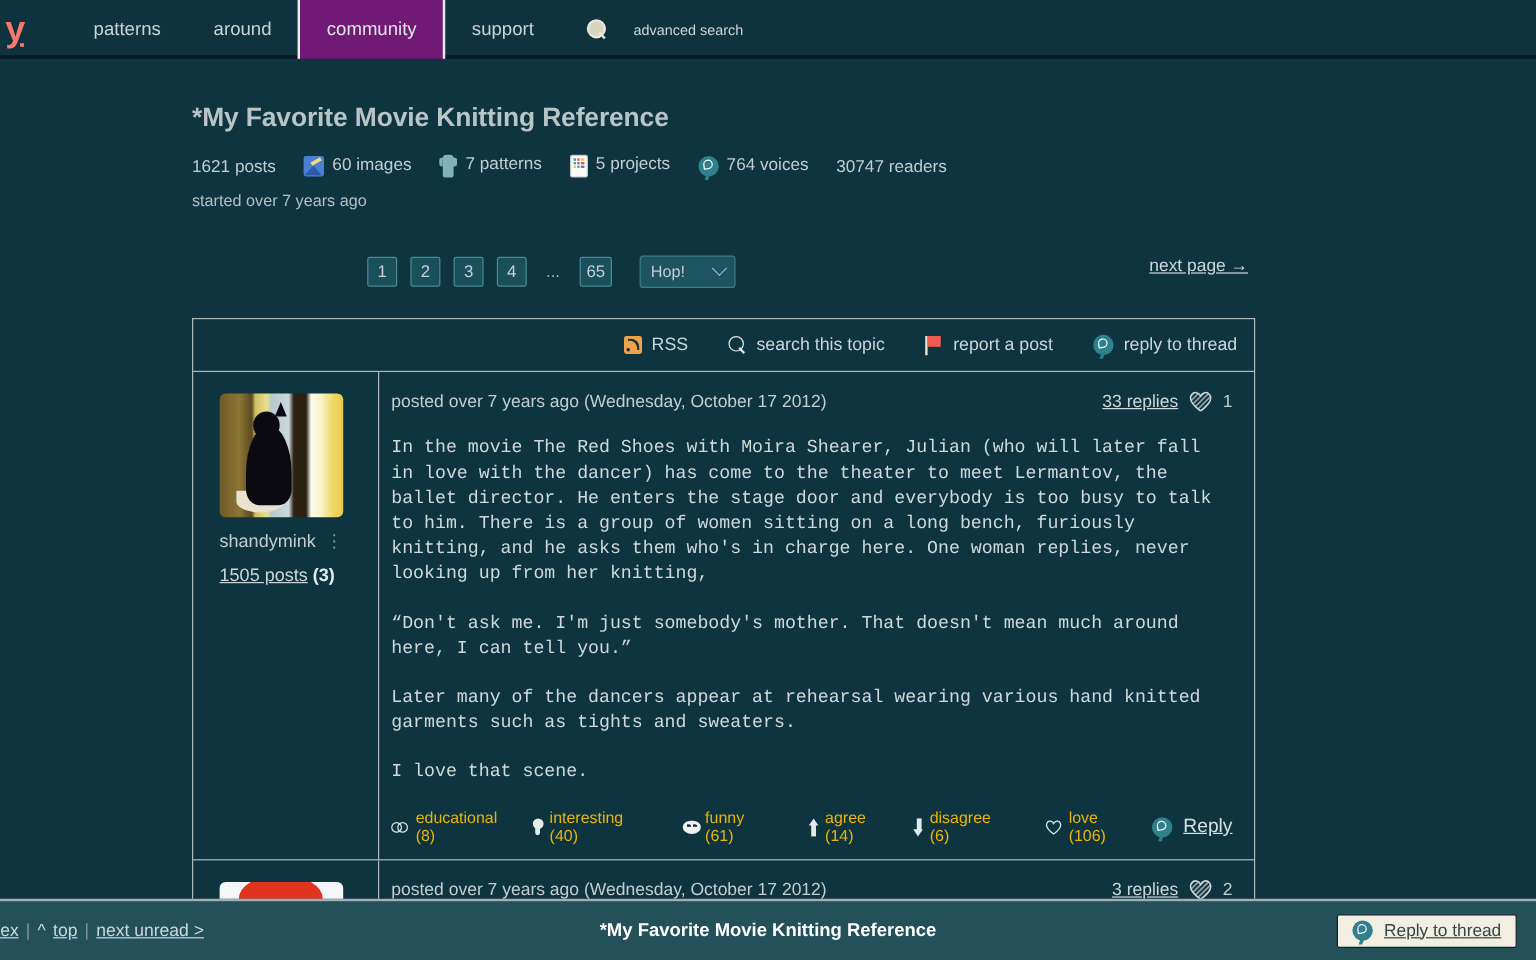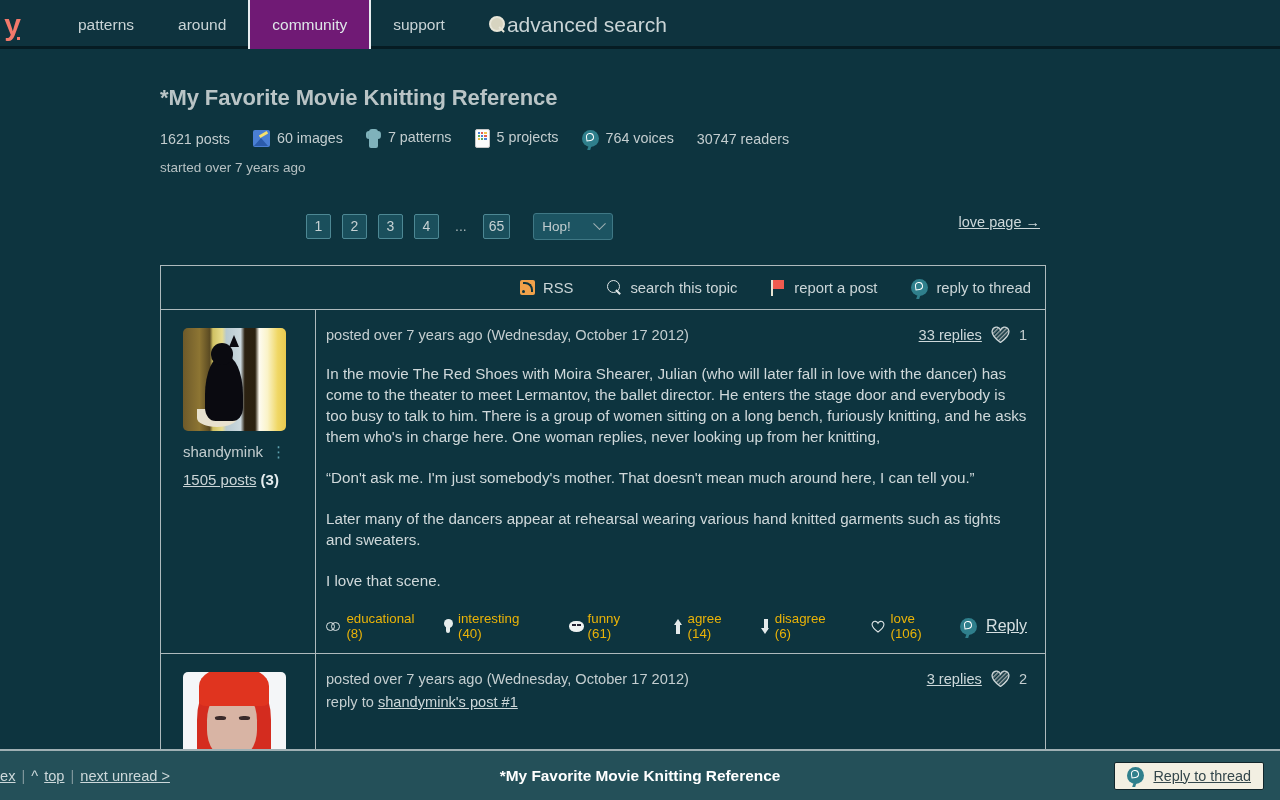--- a/index.html
+++ b/index.html
@@ -38,23 +38,23 @@
   }
   .navtab.first { margin-left: 34px; }
   .navtab.active {
     background: #701a75;
     border-left: 2px solid #e8eef0;
     border-right: 2px solid #e8eef0;
     color: #dfe7e9;
     z-index: 2;
   }
   .navsearch {
-    display: flex; align-items: center; gap: 1px;
+    display: flex; align-items: center; gap: 22px;
     padding: 0 16px 0 22px; height: 49px;
-    color: #c9d4d6; font-size: 21px;
+    color: #c9d4d6; font-size: 12px;
   }
   .mag {
     width: 17px; height: 17px; position: relative; display: inline-block;
   }
   .mag::before {
     content: ""; position: absolute; left: 0; top: 0;
     width: 12px; height: 12px; border-radius: 50%;
     border: 2.2px solid #e8e6d8; background: #d7d4c0;
   }
   .mag::after {
@@ -294,21 +294,21 @@
   .post-head .right { margin-left: auto; display: flex; align-items: center; gap: 9px; }
   .post-head .right a { color: #cdd8da; text-decoration: underline; font-size: 14.6px;}
   .heart-striped {
     width: 19px; height: 17px; position: relative; display: inline-block;
   }
   .heart-striped svg { display:block; }
   .replyto { color:#c4ced0; font-size:14.6px; margin-top:7px; }
   .replyto a { color:#cdd8da; text-decoration: underline; }
 
   .post-text { margin-top: 20px; color: #cfd8da; font-size: 15.2px; line-height: 21px; }
-  .post-text p { margin: 16px 0 20px 0; }
+  .post-text p { margin: 16px 0 20px 0; font-family: Liberation Mono, monospace; }
 
   .reactions {
     display: flex; align-items: center; margin-top: 10px; padding-bottom: 12px;
     color: #c0cacc; font-size: 13.3px; gap: 0;
   }
   .rx { display:flex; align-items:center; gap:6px; margin-right: 22px; color:#eab308; text-decoration:none;}
   .rx.gap { margin-left: 14px; }
   .rx-reply { margin-left:auto; margin-right:0; display:flex; align-items:center; gap:9px; color:#d6e0e2; font-size:16px;}
   .ic-glasses{width:17px;height:10px;position:relative;display:inline-block;}
   .ic-glasses::before,.ic-glasses::after{
@@ -420,21 +420,21 @@
       <a class="pg" href="#">1</a>
       <a class="pg" href="#">2</a>
       <a class="pg" href="#">3</a>
       <a class="pg" href="#">4</a>
       <span class="pg dots">...</span>
       <a class="pg" href="#">65</a>
       <div class="hopbox">
         <span>Hop!</span>
         <span class="chev"></span>
       </div>
-      <a class="nextpage" href="#">love page →</a>
+      <a class="nextpage" href="#">next page →</a>
     </div>
 
     <div class="panel">
 
       <div class="toolbar">
         <a class="tool" href="#">
           <span class="ic-rss"></span>
           <span>RSS</span>
         </a>
         <a class="tool" href="#">

